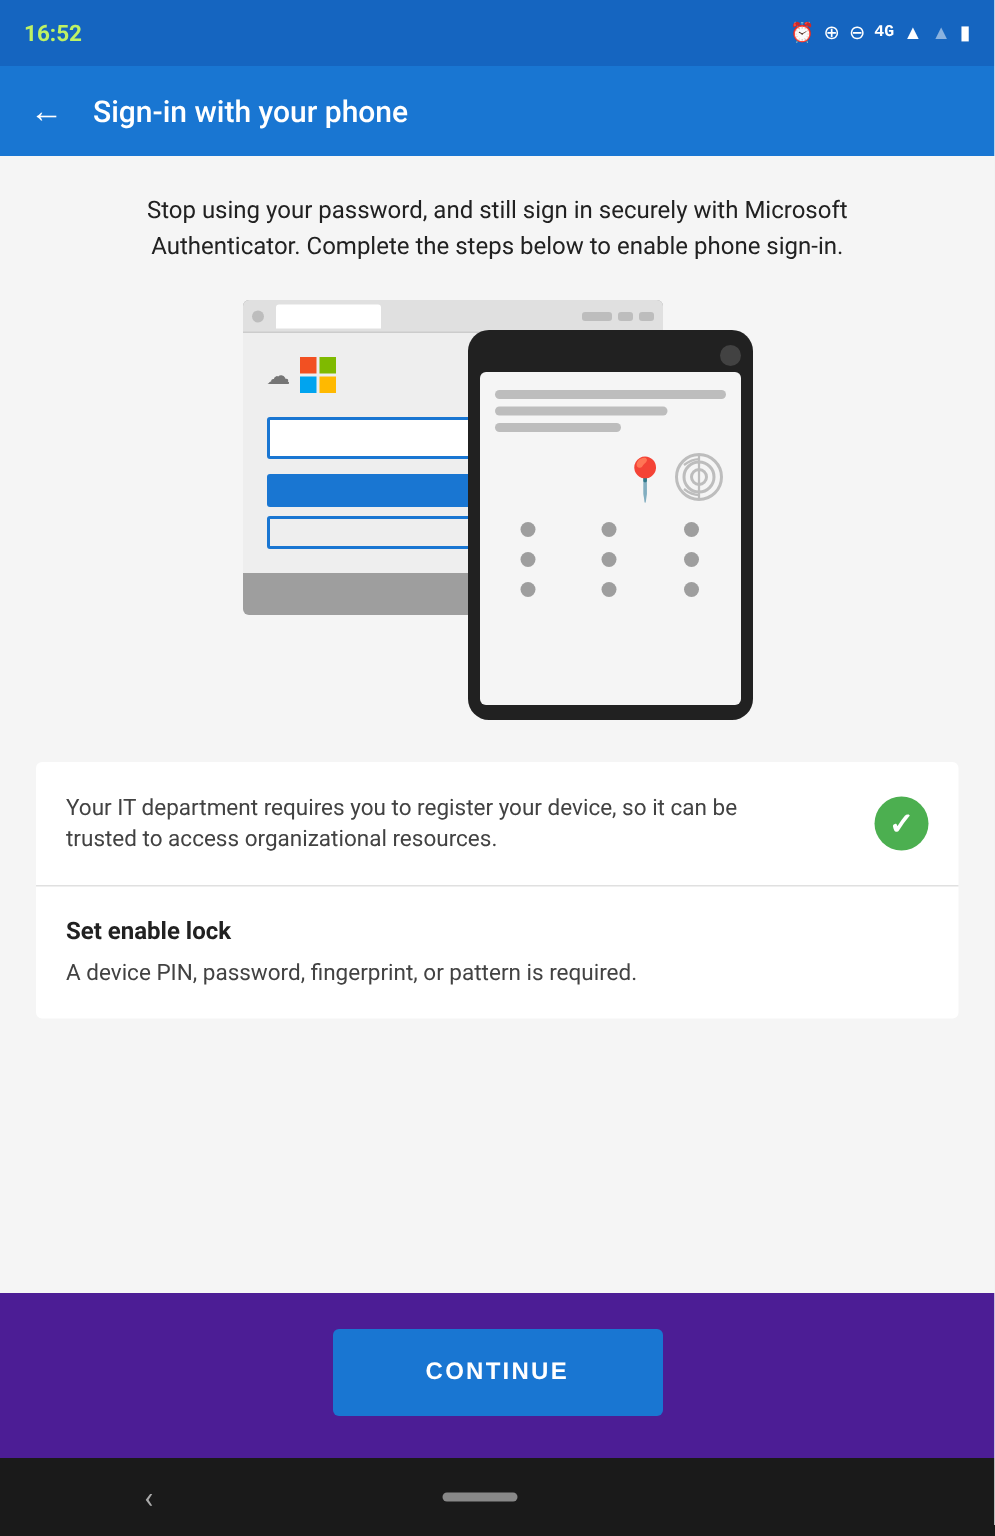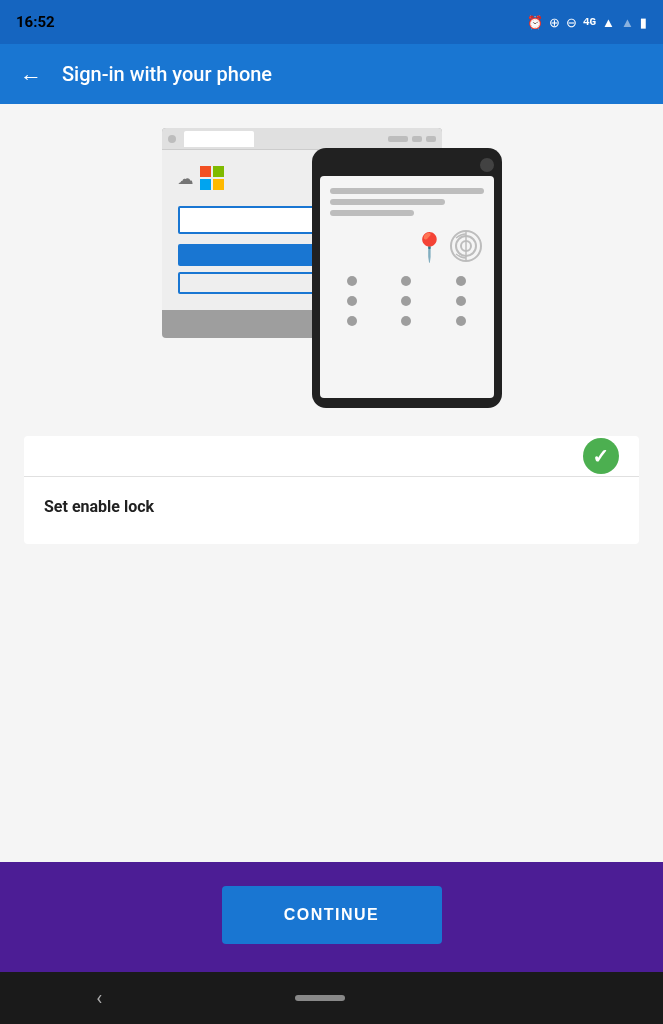--- a/index.html
+++ b/index.html
@@ -18,21 +18,21 @@
     .status-bar {
       background: #1565c0;
       height: 44px;
       display: flex;
       align-items: center;
       justify-content: space-between;
       padding: 0 16px;
       flex-shrink: 0;
     }
     .status-time {
-      color: #000000;
+      color: #bef264;
       font-size: 15px;
       font-weight: bold;
     }
     .status-icons {
       display: flex;
       align-items: center;
       gap: 6px;
     }
     .status-icon {
       color: white;
@@ -343,20 +343,21 @@
   </div>
 </div>
 
 <div class="app-bar">
   <span class="back-btn">←</span>
   <span class="app-title">Sign-in with your phone</span>
 </div>
 
 <div class="content">
 
+  <p class="description">Stop using your password, and still sign in securely with Microsoft Authenticator. Complete the steps below to enable phone sign-in.</p>
 
   <div class="illustration">
 
     <div class="browser-window">
       <div class="browser-bar">
         <div class="browser-dot"></div>
         <div class="browser-tab"></div>
         <div style="margin-left:auto; display:flex; gap:4px;">
           <div style="width:20px;height:6px;background:#bdbdbd;border-radius:2px;"></div>
           <div style="width:10px;height:6px;background:#bdbdbd;border-radius:2px;"></div>
@@ -412,25 +413,27 @@
           <div class="phone-dot"></div>
           <div class="phone-dot"></div>
         </div>
       </div>
     </div>
   </div>
 
   <div class="steps-section">
 
     <div class="step-item">
+      <div class="step-desc">Your IT department requires you to register your device, so it can be trusted to access organizational resources.</div>
       <div class="step-checkmark">✓</div>
     </div>
 
     <div class="step-item">
       <div class="step-header">Set enable lock</div>
+      <div class="step-desc">A device PIN, password, fingerprint, or pattern is required.</div>
     </div>
   </div>
 
 </div>
 
 <div class="continue-section">
   <button class="continue-btn">CONTINUE</button>
 </div>
 
 <div class="bottom-nav">

